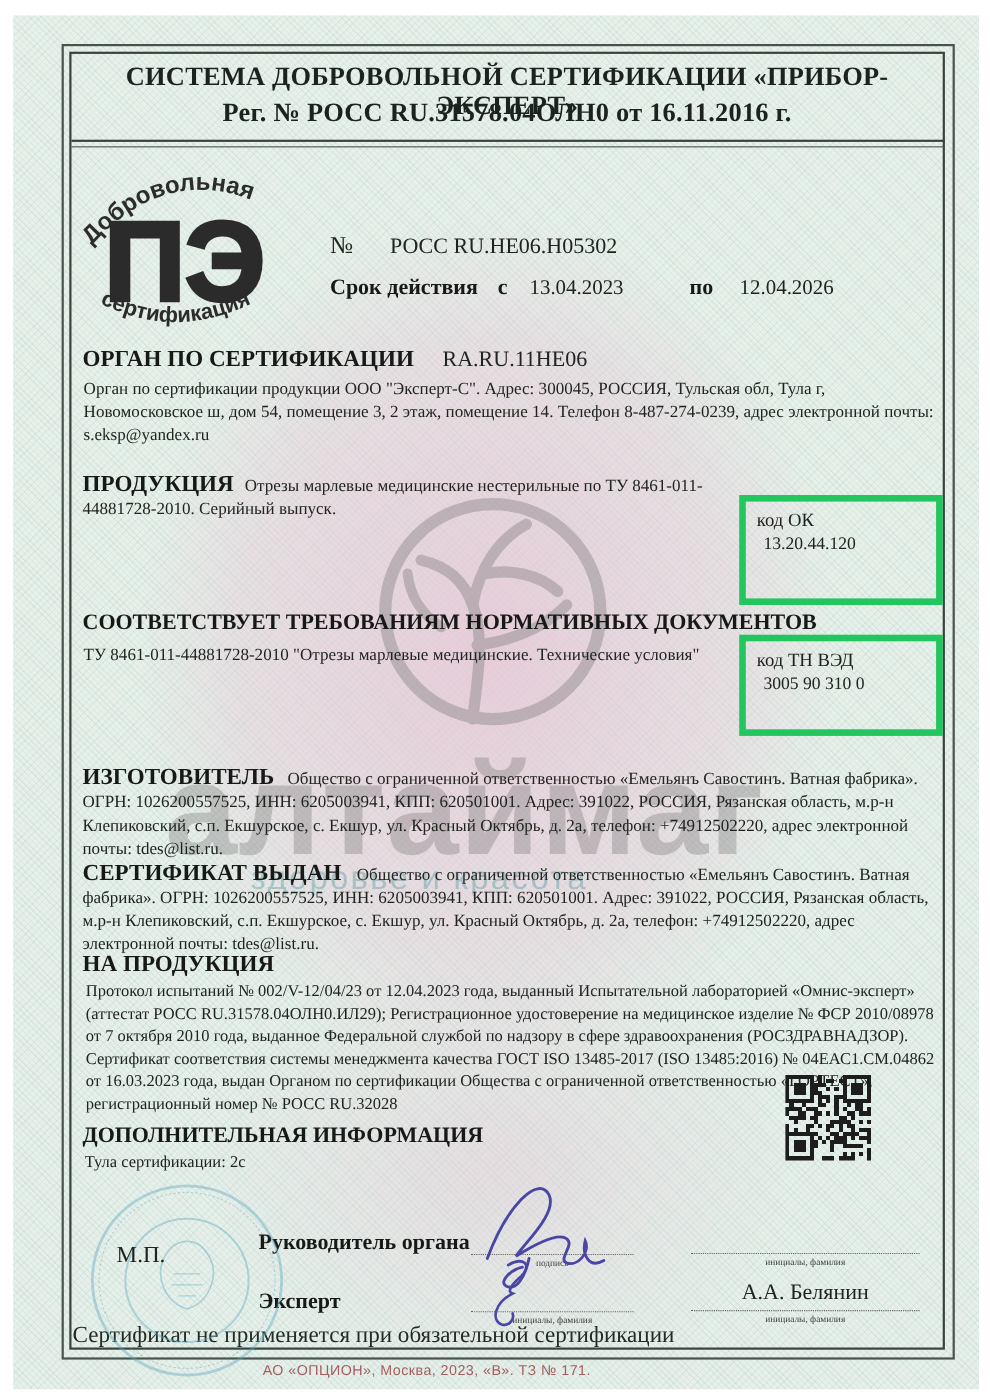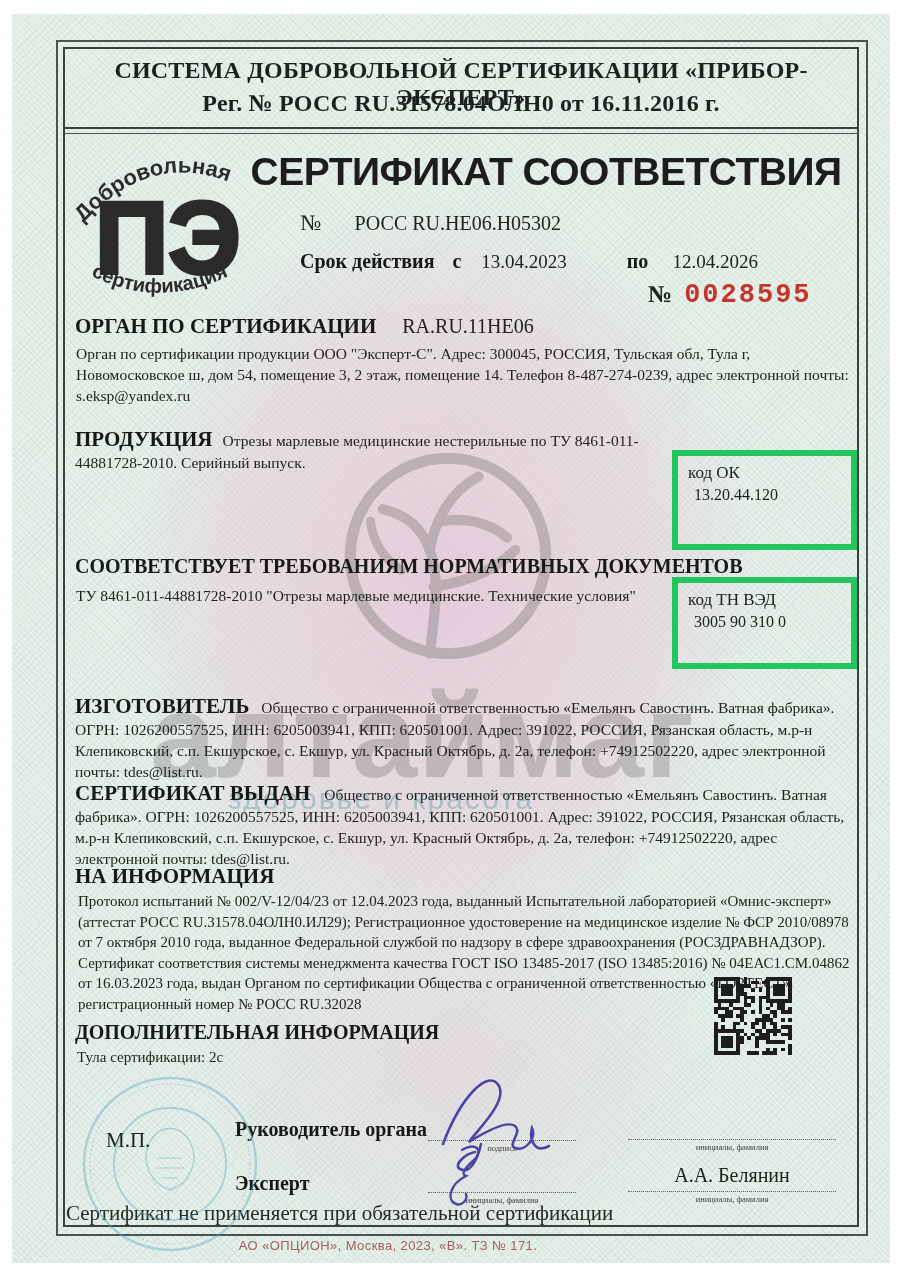--- a/index.html
+++ b/index.html
@@ -64,36 +64,31 @@
   <svg class="abs" style="left:70px;top:145px;" width="195" height="165" viewBox="0 0 195 165">
     <defs>
       <path id="arcTop" d="M 8 84 Q 86 -8 186 50" fill="none"></path>
       <path id="arcBot" d="M 16 128 Q 96 172 182 118" fill="none"></path>
     </defs>
     <text font-size="22" font-weight="bold" fill="#2c2c2c"><textPath href="#arcTop" startOffset="4%">Добровольная</textPath></text>
     <text x="98" y="128" font-size="102" font-weight="bold" fill="#2b2b2b" stroke="#2b2b2b" stroke-width="4" text-anchor="middle" style="font-family:'Liberation Sans','DejaVu Sans',sans-serif;">ПЭ</text>
     <text font-size="20" font-weight="bold" fill="#2c2c2c"><textPath href="#arcBot" startOffset="3%">сертификация</textPath></text>
   </svg>
 
-  <div class="abs title">СЕРТИФИКАТ СООТВЕТСТВИЯ</div>
   <div class="abs" style="left:300px;top:210px;font-size:22px;">
     <span>№</span>
     <span style="margin-left:28px;font-size:20px;">РОСС RU.HE06.H05302</span>
   </div>
   <div class="abs" style="left:300px;top:250px;">
     <span class="lbl">Срок действия</span>
     <span class="lbl" style="margin-left:14px;">с</span>
     <span style="margin-left:16px;font-size:19px;">13.04.2023</span>
     <span class="lbl" style="margin-left:56px;">по</span>
     <span style="margin-left:20px;font-size:19px;">12.04.2026</span>
   </div>
-  <div class="abs" style="left:648px;top:280px;">
-    <span style="font-size:24px;font-weight:bold;">№</span>
-    <span class="rednum" style="color:#c5352b;margin-left:8px;">0028595</span>
-  </div>
 
   <div class="abs" style="left:75px;top:314px;">
     <span class="lbl" style="font-size:21px;">ОРГАН ПО СЕРТИФИКАЦИИ</span>
     <span style="margin-left:22px;font-size:20px;">RA.RU.11HE06</span>
   </div>
   <div class="abs body-txt" style="left:76px;top:343px;width:782px;">Орган по сертификации продукции ООО "Эксперт-С". Адрес: 300045, РОССИЯ, Тульская обл, Тула г, Новомосковское ш, дом 54, помещение 3, 2 этаж, помещение 14. Телефон 8-487-274-0239, адрес электронной почты: s.eksp@yandex.ru</div>
 
   <div class="abs" style="left:75px;top:427px;width:585px;">
     <span class="lbl" style="font-size:21px;">ПРОДУКЦИЯ</span>
     <span class="body-txt" style="margin-left:6px;">Отрезы марлевые медицинские нестерильные по ТУ 8461-011-44881728-2010. Серийный выпуск.</span>
@@ -113,21 +108,21 @@
   <div class="abs" style="left:75px;top:694px;width:782px;">
     <span class="lbl" style="font-size:21px;">ИЗГОТОВИТЕЛЬ</span>
     <span class="body-txt" style="margin-left:8px;">Общество с ограниченной ответственностью «Емельянъ Савостинъ. Ватная фабрика». ОГРН: 1026200557525, ИНН: 6205003941, КПП: 620501001. Адрес: 391022, РОССИЯ, Рязанская область, м.р-н Клепиковский, с.п. Екшурское, с. Екшур, ул. Красный Октябрь, д. 2а, телефон: +74912502220, адрес электронной почты: tdes@list.ru.</span>
   </div>
 
   <div class="abs" style="left:75px;top:781px;width:782px;">
     <span class="lbl" style="font-size:21px;">СЕРТИФИКАТ ВЫДАН</span>
     <span class="body-txt" style="margin-left:10px;">Общество с ограниченной ответственностью «Емельянъ Савостинъ. Ватная фабрика». ОГРН: 1026200557525, ИНН: 6205003941, КПП: 620501001. Адрес: 391022, РОССИЯ, Рязанская область, м.р-н Клепиковский, с.п. Екшурское, с. Екшур, ул. Красный Октябрь, д. 2а, телефон: +74912502220, адрес электронной почты: tdes@list.ru.</span>
   </div>
 
-  <div class="abs lbl" style="left:75px;top:864px;font-size:21px;">НА ИНФОРМАЦИЯ</div>
+  <div class="abs lbl" style="left:75px;top:864px;font-size:21px;">НА ПРОДУКЦИЯ</div>
   <div class="abs" style="left:78px;top:891px;width:778px;font-size:15px;line-height:20.5px;">Протокол испытаний № 002/V-12/04/23 от 12.04.2023 года, выданный Испытательной лабораторией «Омнис-эксперт» (аттестат РОСС RU.31578.04ОЛН0.ИЛ29); Регистрационное удостоверение на медицинское изделие № ФСР 2010/08978 от 7 октября 2010 года, выданное Федеральной службой по надзору в сфере здравоохранения (РОСЗДРАВНАДЗОР). Сертификат соответствия системы менеджмента качества ГОСТ ISO 13485-2017 (ISO 13485:2016) № 04ЕАС1.СМ.04862 от 16.03.2023 года, выдан Органом по сертификации Общества с ограниченной ответственностью «ГОРТЕСТ», регистрационный номер № РОСС RU.32028</div>
 
   <div class="abs" style="left:714px;top:977px;width:78px;height:78px;">
     <svg id="qr-svg" width="78" height="78" viewBox="0 0 21 21" fill="#1d1d1d" shape-rendering="crispEdges">
         <rect x="0" y="0" width="1" height="1"></rect>
         <rect x="1" y="0" width="1" height="1"></rect>
         <rect x="2" y="0" width="1" height="1"></rect>
         <rect x="3" y="0" width="1" height="1"></rect>
         <rect x="4" y="0" width="1" height="1"></rect>
         <rect x="5" y="0" width="1" height="1"></rect>

